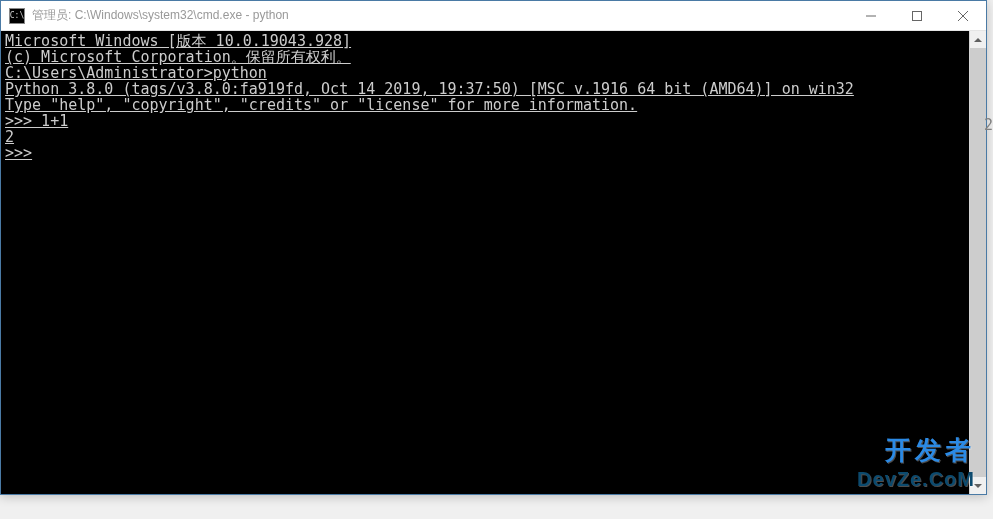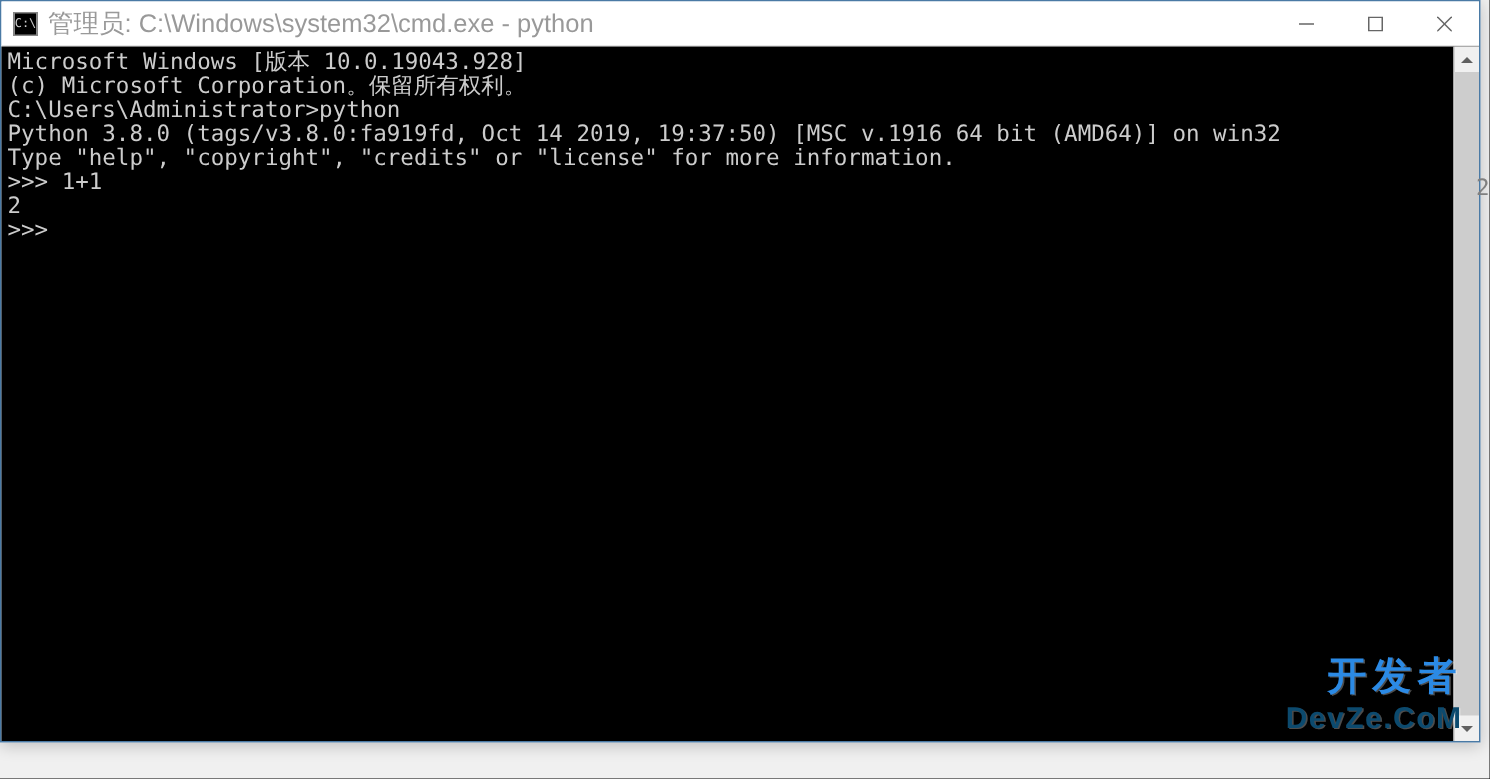--- a/index.html
+++ b/index.html
@@ -41,21 +41,21 @@
       border: 1px solid #888;
       display: flex;
       align-items: center;
       justify-content: center;
       font-size: 8px;
       color: #ccc;
       font-family: monospace;
     }
     .titlebar-text {
       flex: 1;
-      font-size: 17px;
+      font-size: 12px;
       color: #999;
       padding-left: 2px;
     }
     .titlebar-buttons {
       display: flex;
       height: 100%;
     }
     .titlebar-btn {
       width: 46px;
       height: 30px;
@@ -79,20 +79,21 @@
     }
     .console-content {
       flex: 1;
       padding: 2px 4px;
       font-family: "NSimSun", "SimSun", "Consolas", monospace;
       font-size: 15px;
       line-height: 16px;
       color: #cccccc;
       white-space: pre;
       overflow: hidden;
+      text-decoration: underline;
     }
     .console-line {
       display: block;
     }
     .scrollbar {
       width: 17px;
       background: #f0f0f0;
       display: flex;
       flex-direction: column;
       border-left: 1px solid #d4d4d4;

